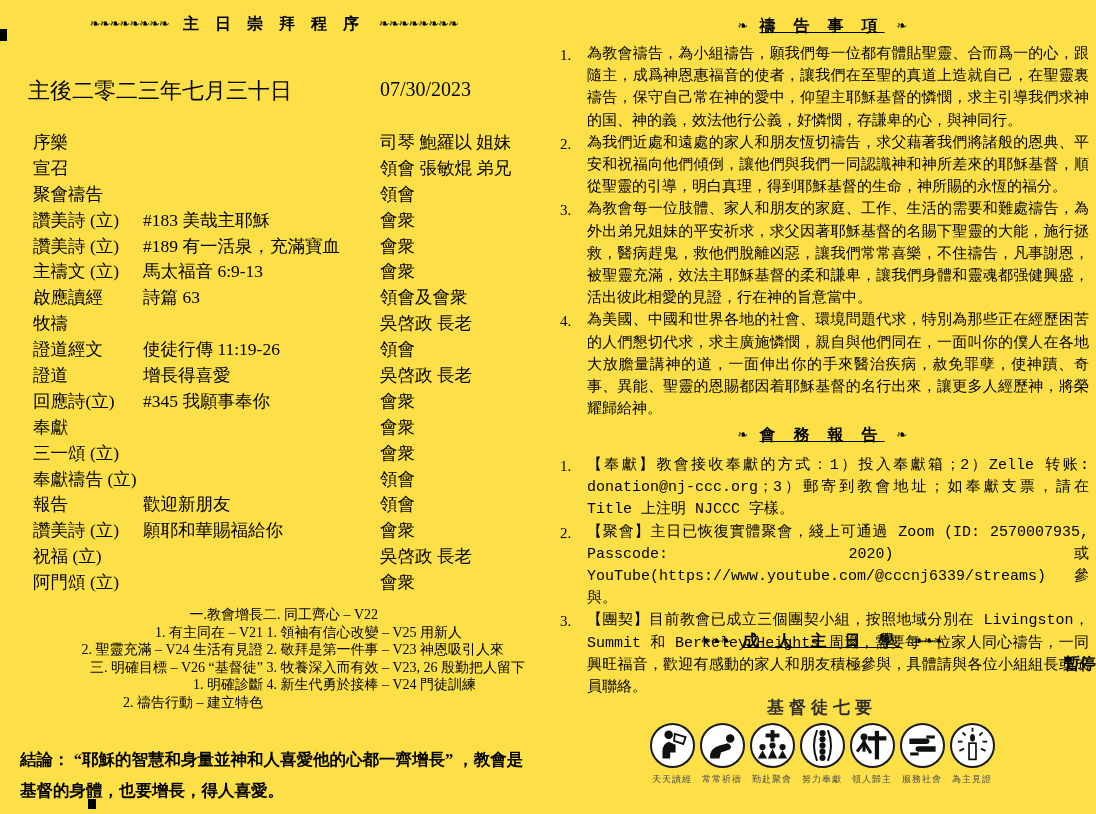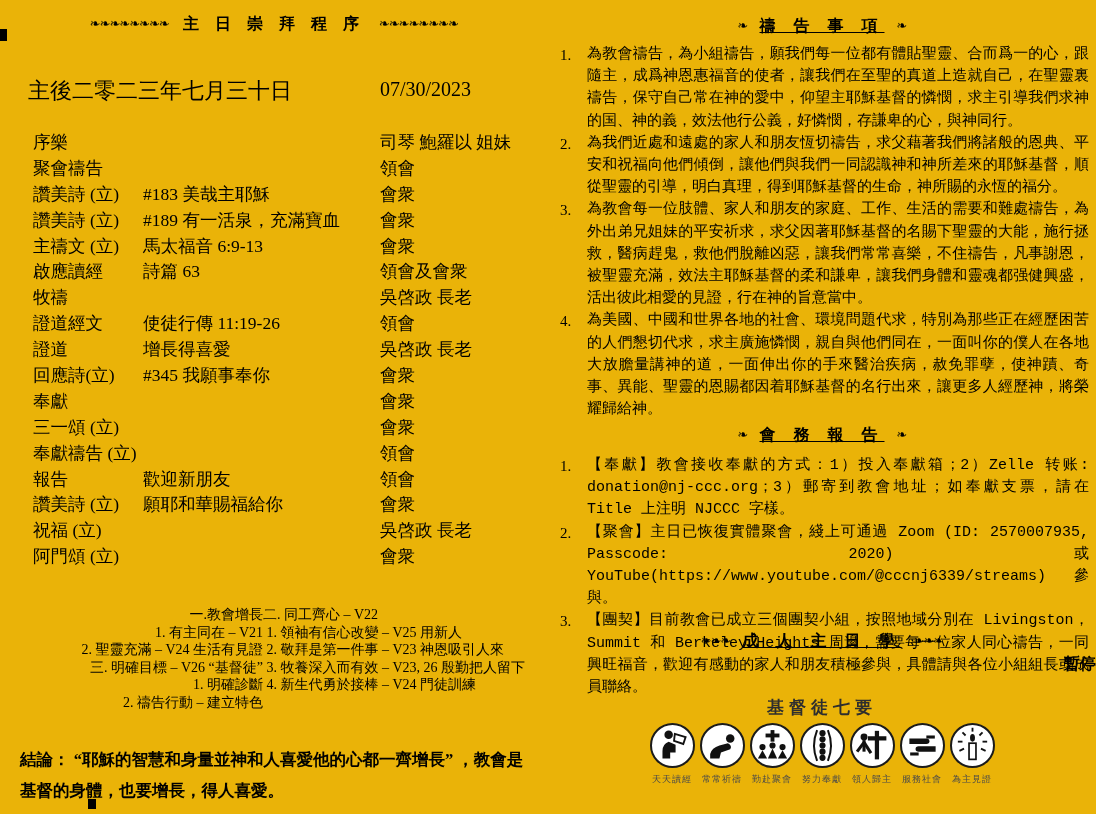--- a/index.html
+++ b/index.html
@@ -1,17 +1,17 @@
 <!DOCTYPE html>
 <html><head>
 <meta charset="utf-8">
 <style>
   html,body{margin:0;padding:0;background:#e8e8e8;}
   .page{
-    position:relative;width:1096px;height:814px;background:#eab308;
+    position:relative;width:1096px;height:814px;background:#fde047;
     font-family:"Liberation Serif","DejaVu Serif",serif;color:#000;
     overflow:hidden;margin:0 auto;
   }
   .orn{font-family:"DejaVu Sans",sans-serif;font-size:13px;letter-spacing:-1px;vertical-align:1px;color:#000;}
   
   .ink-top{position:absolute;left:0;top:29px;width:7px;height:12px;background:#000;}
   .ink-bottom{position:absolute;left:88px;top:799px;width:8px;height:10px;background:#000;}
   .header-left{position:absolute;top:14px;left:0;width:548px;text-align:center;white-space:nowrap;}
   .header-left .htitle{font-size:16px;font-weight:bold;letter-spacing:6px;margin:0 10px;}
   .date-row{position:absolute;top:76px;left:28px;width:512px;font-size:22px;}
@@ -58,20 +58,25 @@
     <span class="date-en">07/30/2023</span>
   </div>
 
   <div class="program" id="program">
       <div class="prow">
         <span>序樂</span>
         <span></span>
         <span>司琴 鮑羅以 姐妹</span>
       </div>
       <div class="prow">
+        <span>宣召</span>
+        <span></span>
+        <span>領會 張敏焜 弟兄</span>
+      </div>
+      <div class="prow">
         <span>聚會禱告</span>
         <span></span>
         <span>領會</span>
       </div>
       <div class="prow">
         <span>讚美詩 (立)</span>
         <span>#183 美哉主耶穌</span>
         <span>會衆</span>
       </div>
       <div class="prow">

